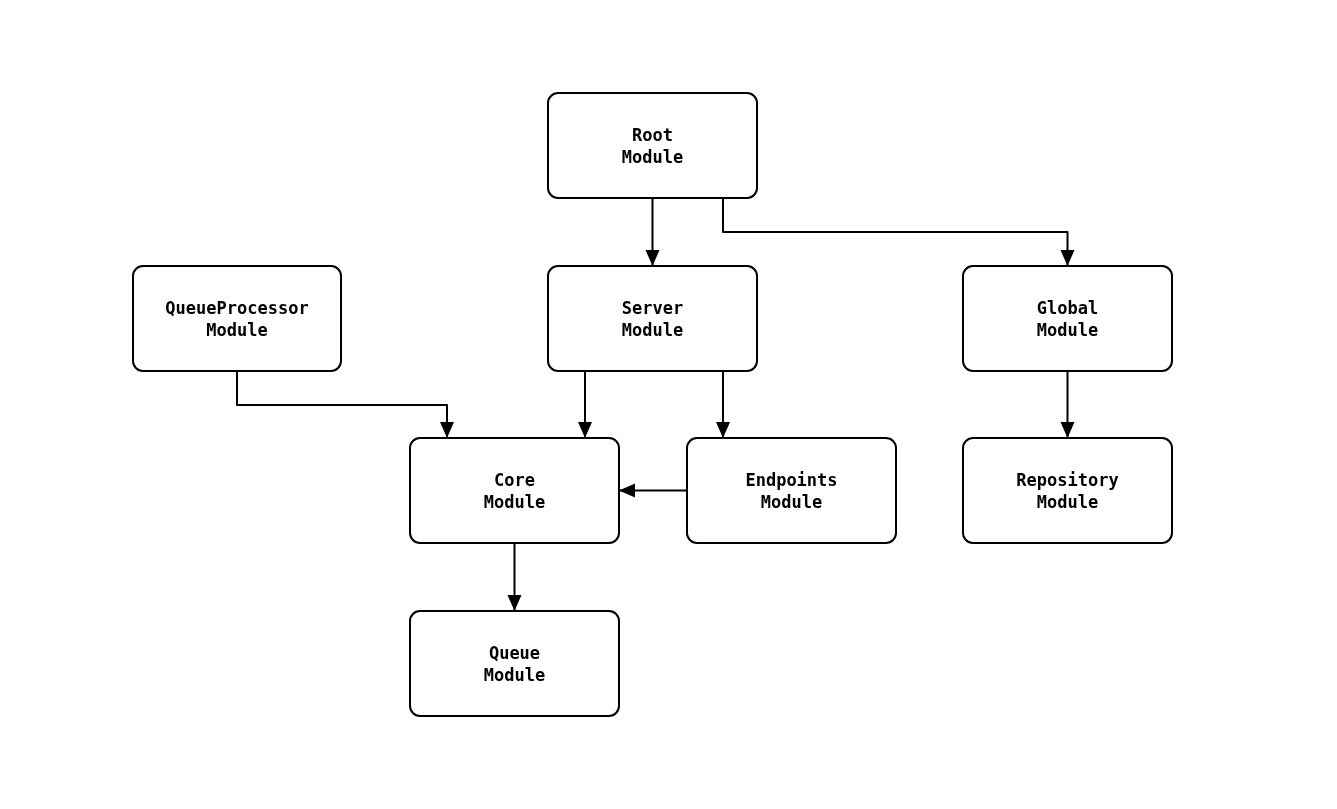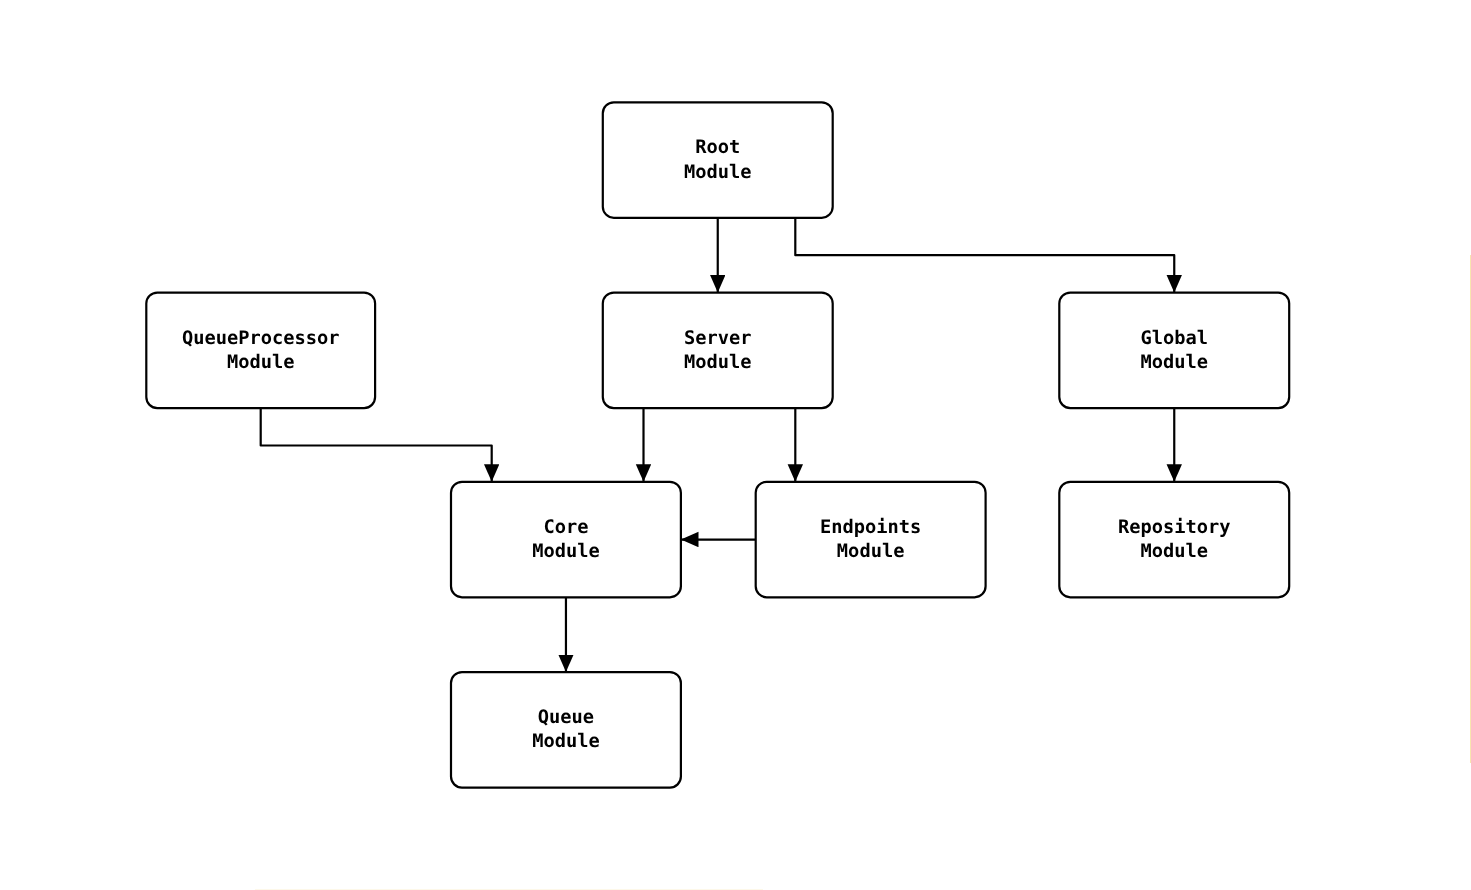--- a/index.html
+++ b/index.html
@@ -4,21 +4,21 @@
 <style>
   html, body {
     margin: 0;
     padding: 0;
     background: #ffffff;
   }
   .canvas {
     position: relative;
     width: 1337px;
     height: 809px;
-    background: #eab308;
+    background: #f9a8d4;
     overflow: hidden;
   }
   svg {
     display: block;
     width: 1337px;
     height: 809px;
     font-family: "DejaVu Sans Mono", monospace;
   }
   svg text {
     font-weight: bold;

